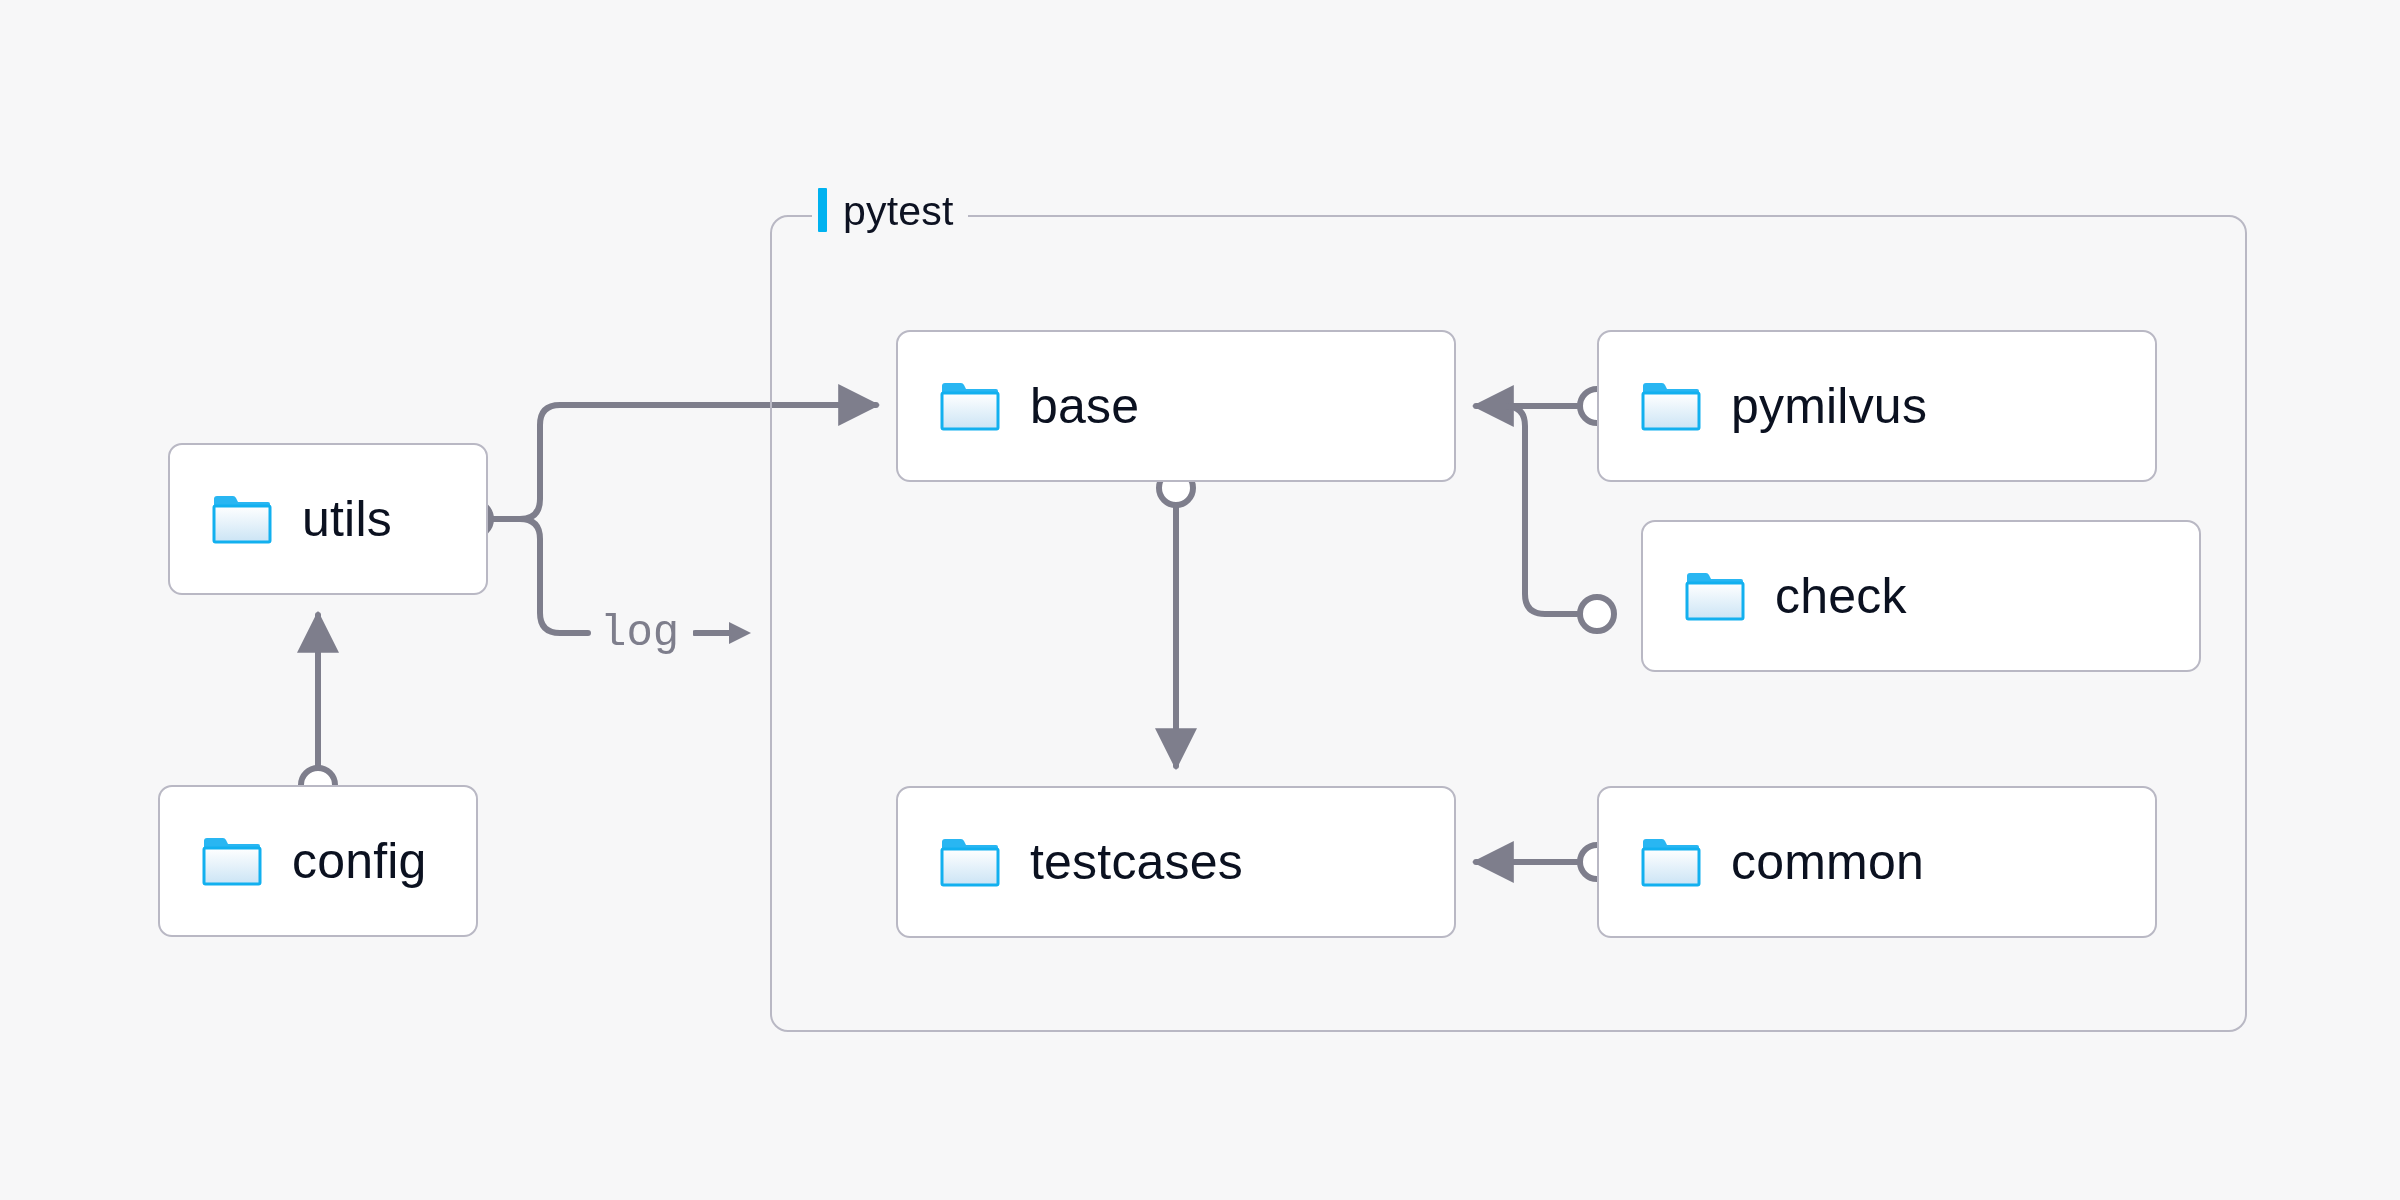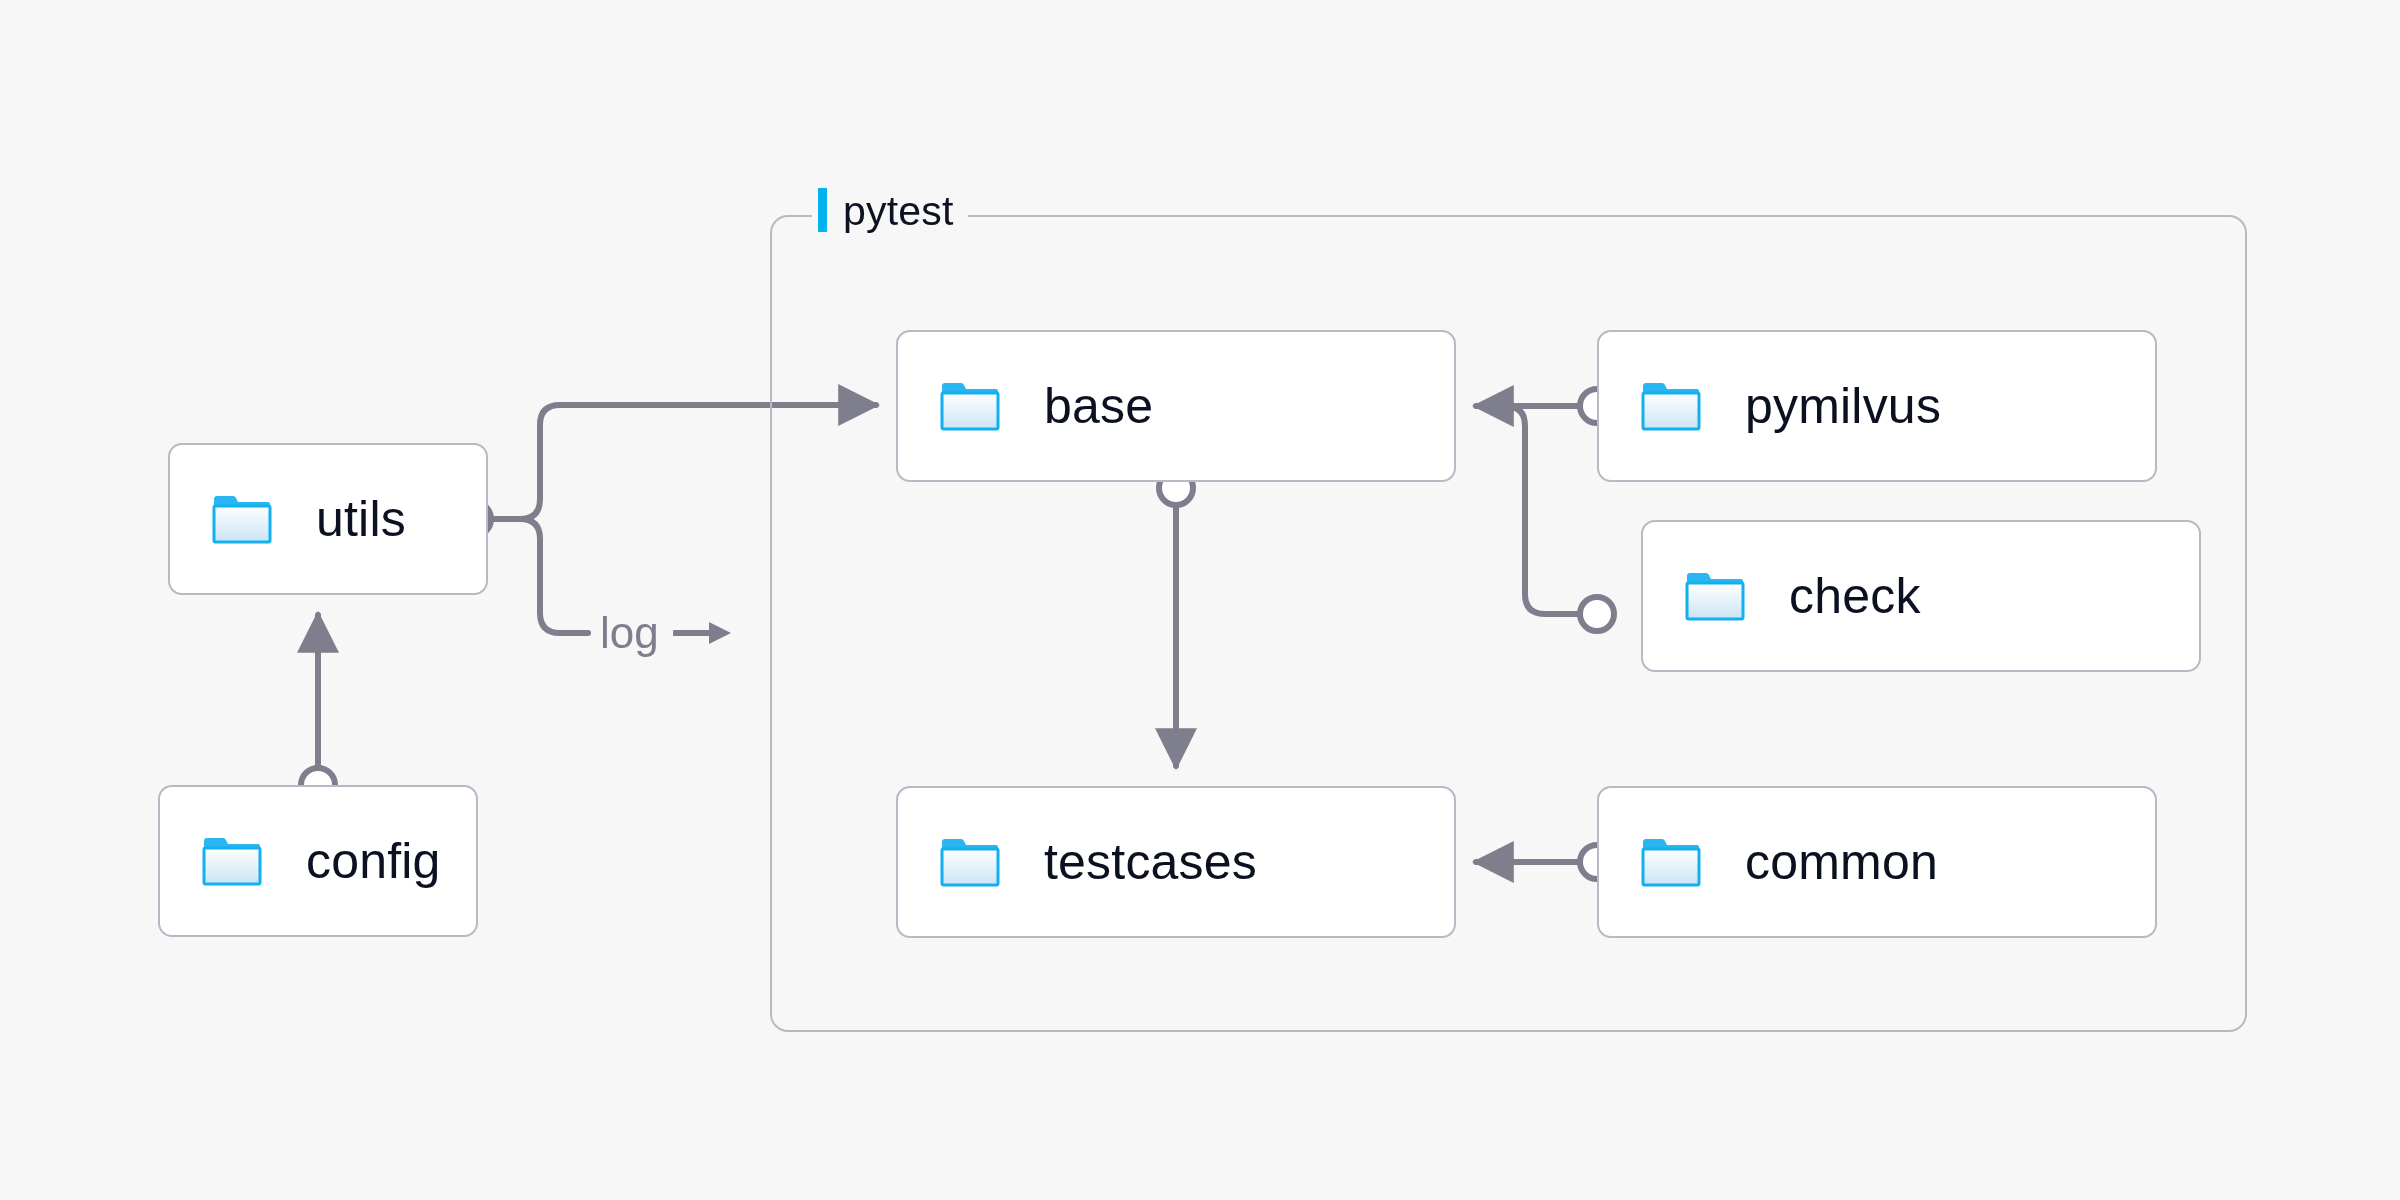--- a/index.html
+++ b/index.html
@@ -65,21 +65,21 @@
   
   .node {
     position: absolute;
     box-sizing: border-box;
     background: #ffffff;
     border: 2px solid #b9b8c4;
     border-radius: 14px;
     display: flex;
     align-items: center;
     padding-left: 42px;
-    gap: 44px;
+    gap: 30px;
   }
   .node-label {
     font-size: 50px;
     color: #0b1120;
     letter-spacing: 0.2px;
     white-space: nowrap;
   }
 
   
   .folder-icon {
@@ -202,21 +202,21 @@
   </div>
 
   <div class="node" style="left:1597px; top:786px; width:560px; height:152px;">
     <svg class="folder-icon" viewBox="0 0 60 52" xmlns="http://www.w3.org/2000/svg">
       <path d="M2 10 L2 6 Q2 3 5 3 L21 3 Q23 3 24 5 L26 9 L56 9 Q58 9 58 11 L58 14 L2 14 Z" fill="#29b6f2"></path>
       <rect x="2" y="13" width="56" height="36" rx="1.5" fill="url(#folderGrad)" stroke="#12b0ef" stroke-width="3"></rect>
     </svg>
     <span class="node-label">common</span>
   </div>
 
-  <div class="edge-label" style="left:600px; top:608px;">
+  <div class="edge-label" style="left:600px; top:608px;font-family:Liberation Mono, monospace;">
     <span>log</span>
     <svg class="edge-label-arrow" width="60" height="30" viewBox="0 0 60 30" xmlns="http://www.w3.org/2000/svg">
       <line x1="2" y1="15" x2="40" y2="15" stroke="#7e7e8c" stroke-width="6" stroke-linecap="round"></line>
       <path d="M 36 4 L 58 15 L 36 26 z" fill="#7e7e8c"></path>
     </svg>
   </div>
 
 </div>
 
 </body></html>

